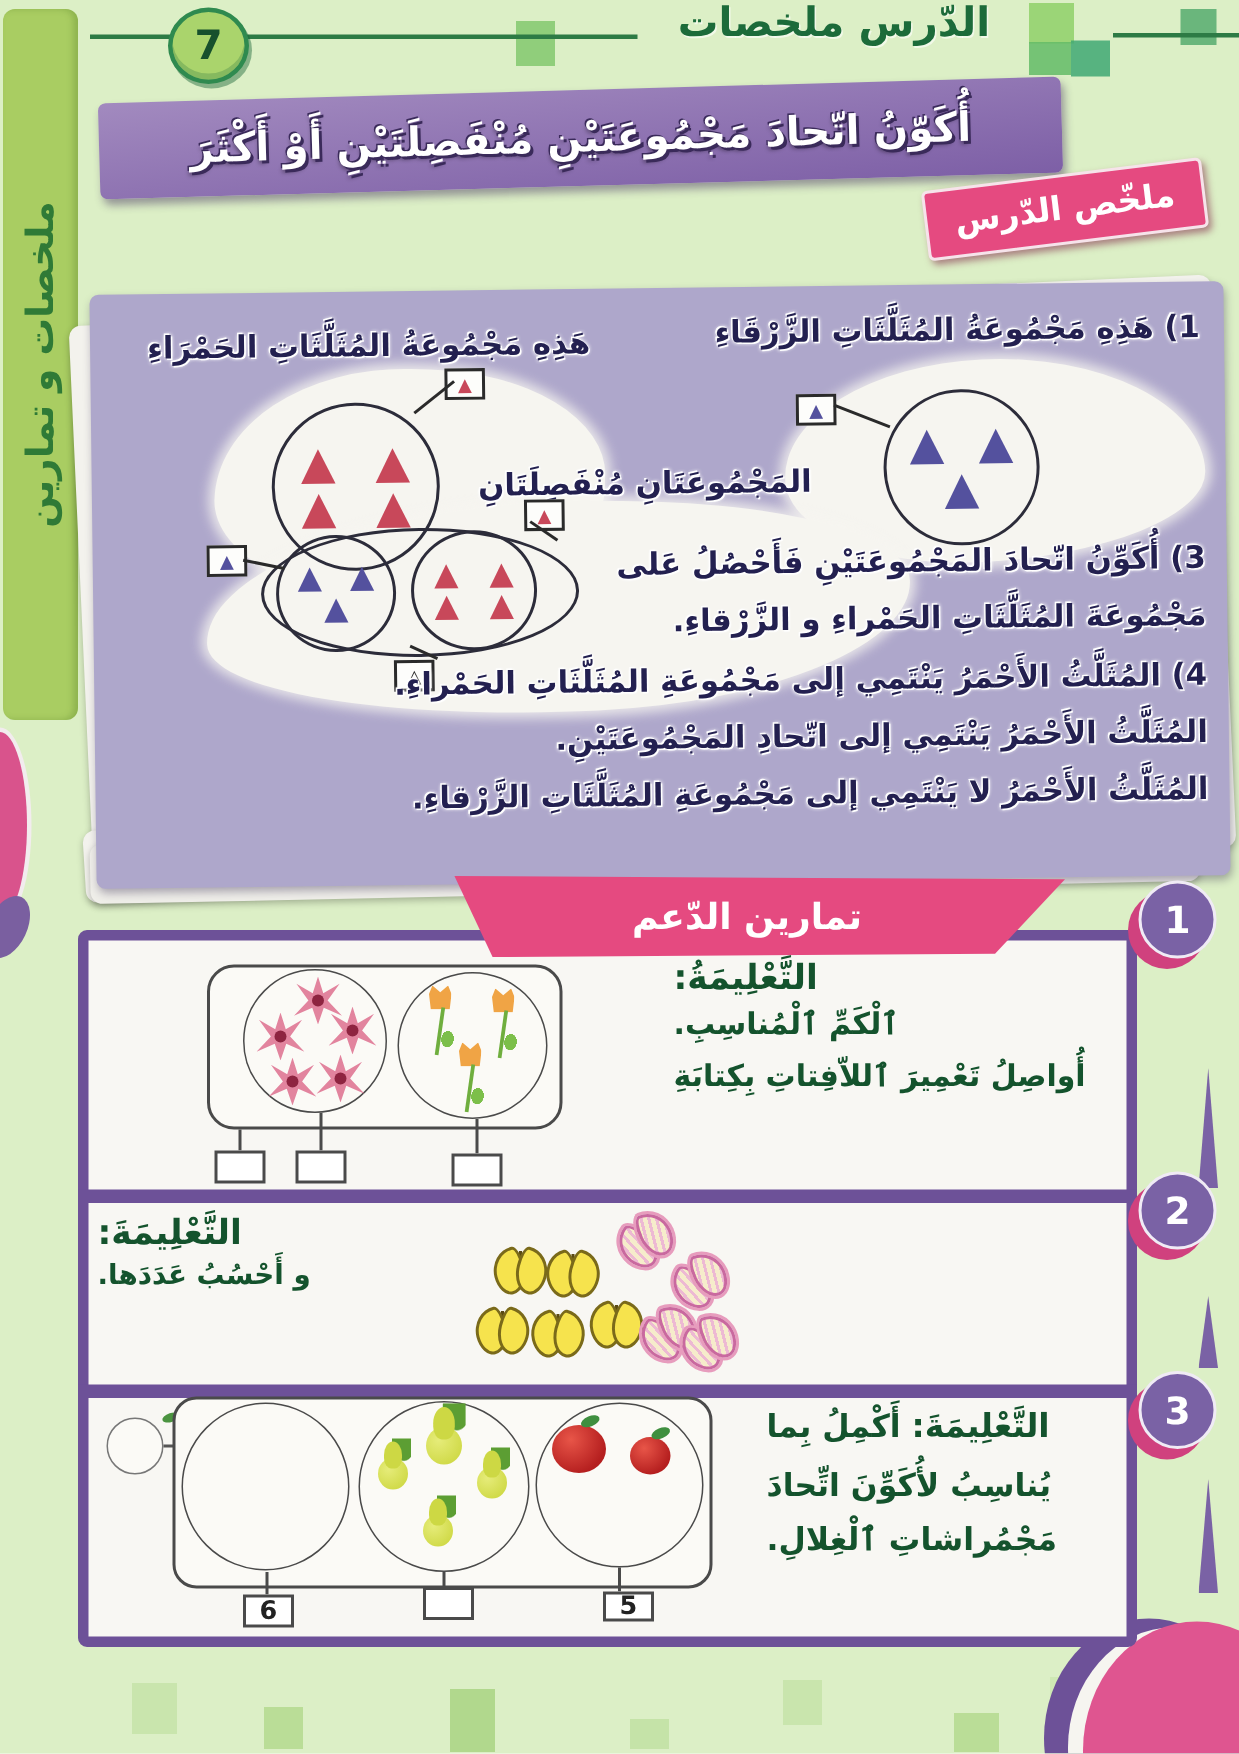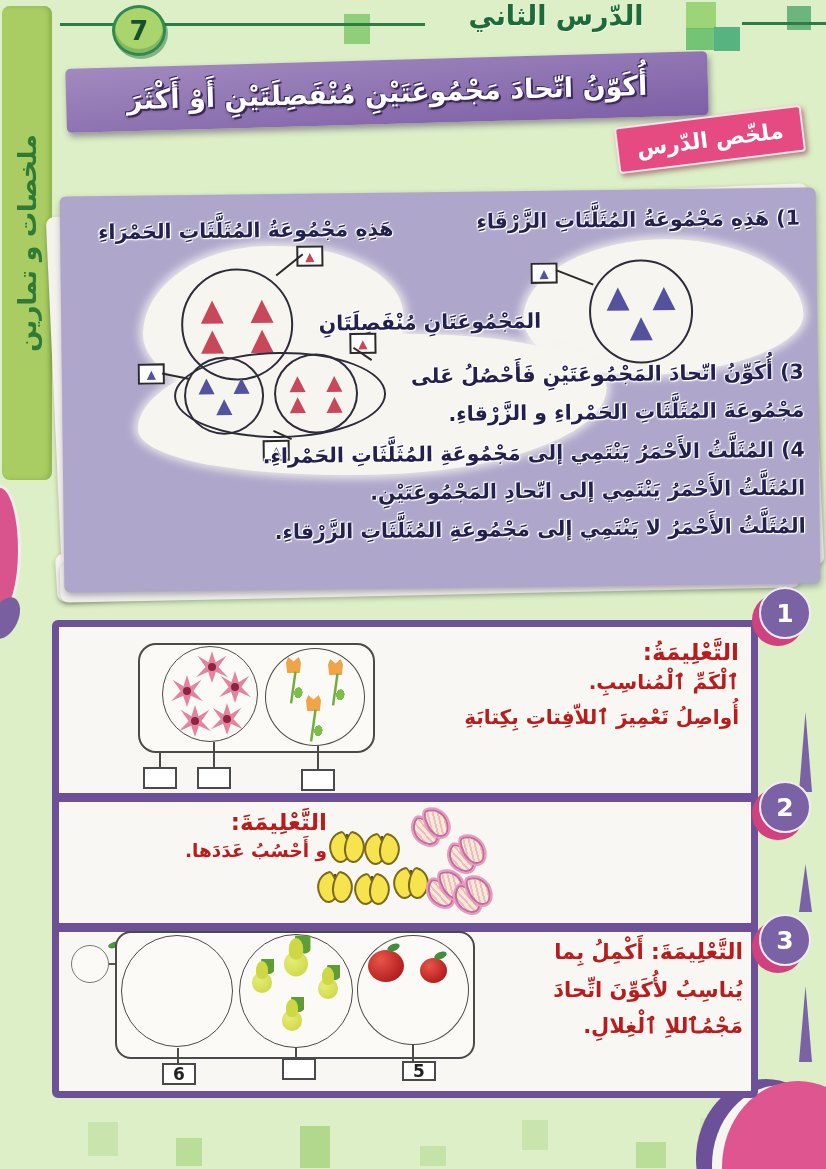--- a/index.html
+++ b/index.html
@@ -67,21 +67,21 @@
 
   
   .ex-panel { position:absolute; left:52px; top:620px; width:706px; height:478px; background:#f8f7f3;
     border:7px solid #6d5198; border-radius:6px; z-index:4; }
   .exdiv { position:absolute; left:-7px; width:706px; height:9px; background:#6d5198; }
   .shape-outline { position:absolute; border:2px solid #4a4a4a; background:#fbfaf6; }
   .fcircle { position:absolute; border:1.8px solid #4a4a4a; border-radius:50%; background:#fbfaf6; }
   .ansbox { position:absolute; width:34px; height:22px; background:#fff; border:2px solid #4a4a4a;
     display:flex; align-items:center; justify-content:center; font-size:17px; font-weight:bold; color:#222; }
   .vline { position:absolute; width:2px; background:#4a4a4a; }
-  .extext { position:absolute; text-align:right; color:#b91c1c; }
+  .extext { position:absolute; text-align:left; color:#14532d; }
   .extext .ttl { font-size:23px; font-weight:bold; }
   .extext .ln { display:block; font-size:20px; font-weight:bold; white-space:nowrap; line-height:1.75; }
 
   
   .lily { position:absolute; width:32px; height:32px; }
   .lily::before { content:""; position:absolute; inset:0; background:#e2849e;
     clip-path:polygon(50% 0%,61% 35%,95% 15%,70% 50%,100% 82%,62% 65%,50% 100%,38% 65%,0% 82%,30% 50%,5% 15%,39% 35%); }
   .lily::after { content:""; position:absolute; left:12px; top:12px; width:8px; height:8px; border-radius:50%; background:#8e2440; }
   .fig1-c1 .lily:nth-of-type(1){left:33px;top:4px;} .fig1-c1 .lily:nth-of-type(2){left:8px;top:28px;}
   .fig1-c1 .lily:nth-of-type(3){left:56px;top:24px;} .fig1-c1 .lily:nth-of-type(4){left:16px;top:58px;}
@@ -156,21 +156,21 @@
   <div class="dec" style="left:522px;top:1120px;width:26px;height:30px;background:#c6e3a8"></div>
   <div class="dec" style="left:636px;top:1142px;width:30px;height:26px;background:#b4d98e"></div>
   <div class="dec" style="left:700px;top:1118px;width:24px;height:26px;background:#cde7b0"></div>
   <div class="dec" style="left:420px;top:1146px;width:26px;height:20px;background:#c1e0a2"></div>
 
   <div class="hline" style="left:60px;top:23px;width:365px;"></div>
   <div class="hline" style="left:742px;top:22px;width:84px;"></div>
   <div class="pagenum-circle">
     <span>7</span>
   </div>
-  <div class="lesson-title ar">الدّرس الثاني</div>
+  <div class="lesson-title ar">الدّرس ملخصات</div>
 
   <div class="side-tab">
     <span class="side-label ar">ملخصات و تمارين</span>
   </div>
   <div class="left-pink"></div>
   <div class="left-purple"></div>
 
   <div class="banner">
     <span class="ar">أُكَوّنُ اتّحادَ مَجْمُوعَتَيْنِ مُنْفَصِلَتَيْنِ أَوْ أَكْثَرَ</span>
   </div>
@@ -238,20 +238,21 @@
       </div>
     <div class="conn" style="left:210px;top:240px;width:20px;height:2px;transform:rotate(25deg);"></div>
 
     <div class="ptext ar" style="right:14px;top:172px;">3) أُكَوِّنُ اتّحادَ المَجْمُوعَتَيْنِ فَأَحْصُلُ عَلى</div>
     <div class="ptext ar" style="right:14px;top:210px;">مَجْمُوعَةَ المُثَلَّثَاتِ الحَمْراءِ و الزَّرْقاءِ.</div>
     <div class="ptext ar" style="right:14px;top:250px;">4) المُثَلَّثُ الأَحْمَرُ يَنْتَمِي إلى مَجْمُوعَةِ المُثَلَّثَاتِ الحَمْراءِ.</div>
     <div class="ptext ar" style="right:14px;top:288px;">المُثَلَّثُ الأَحْمَرُ يَنْتَمِي إلى اتّحادِ المَجْمُوعَتَيْنِ.</div>
     <div class="ptext ar" style="right:14px;top:326px;">المُثَلَّثُ الأَحْمَرُ لا يَنْتَمِي إلى مَجْمُوعَةِ المُثَلَّثَاتِ الزَّرْقاءِ.</div>
   </div>
 
+  <div class="badge2 ar">تمارين الدّعم</div>
 
   <div class="ex-panel">
 
     <div class="shape-outline" style="left:79px;top:16px;width:237px;height:110px;border-radius:18px;"></div>
     <div class="fcircle fig1-c1" style="left:103px;top:19px;width:96px;height:96px;">
         <span class="lily"></span>
         <span class="lily"></span>
         <span class="lily"></span>
         <span class="lily"></span>
         <span class="lily"></span>
@@ -314,21 +315,21 @@
     <div class="vline" style="left:118px;top:421px;height:15px;"></div>
     <div class="vline" style="left:236px;top:421px;height:10px;"></div>
     <div class="vline" style="left:353px;top:418px;height:16px;"></div>
     <div class="ansbox" style="left:103px;top:436px;">6</div>
     <div class="ansbox" style="left:223px;top:431px;"></div>
     <div class="ansbox" style="left:343px;top:434px;height:20px;">5</div>
     <div class="extext ar" style="right:8px;top:306px;width:232px;">
       <span class="ln" style="font-size:21px;"><b class="ttl" style="font-size:22px;">التَّعْلِيمَةَ:</b>
         <span>أَكْمِلُ بِما</span></span>
       <span class="ln" style="font-size:21px;">يُناسِبُ لأُكَوِّنَ اتِّحادَ</span>
-      <span class="ln" style="font-size:21px;">مَجْمُٱللاِ ٱلْغِلالِ.</span>
+      <span class="ln" style="font-size:21px;">مَجْمُراشاتِ ٱلْغِلالِ.</span>
     </div>
   </div>
 
   <div class="num" style="left:759px;top:587px;">
     <div class="pinkdisc"></div>
     <div class="purpledisc">1</div>
   </div>
   <div class="num" style="left:759px;top:781px;">
     <div class="pinkdisc"></div>
     <div class="purpledisc">2</div>

